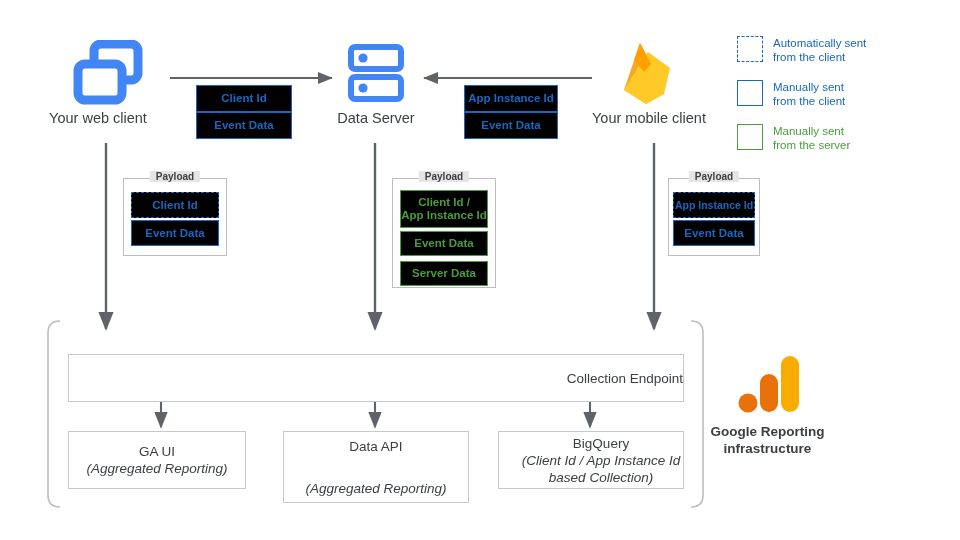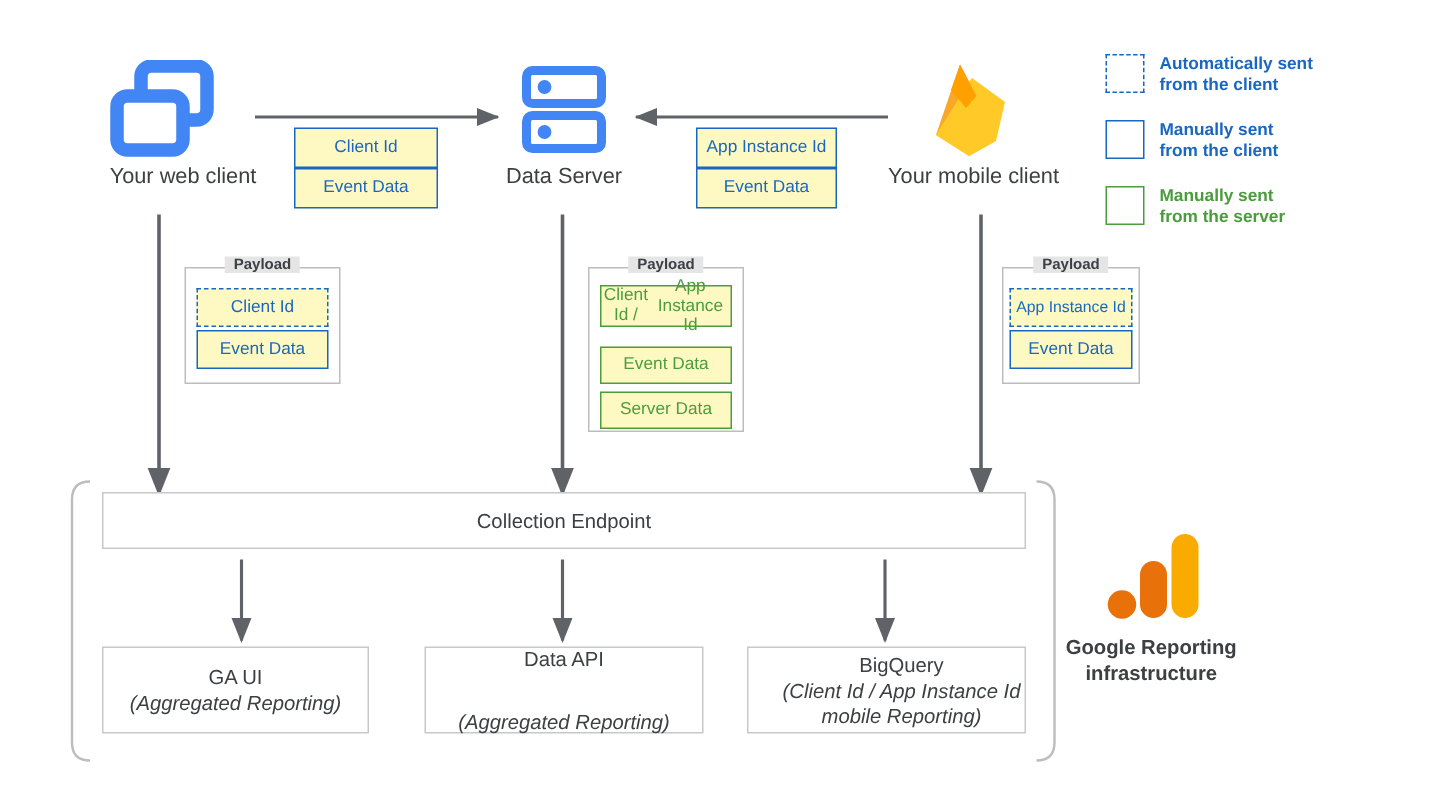--- a/index.html
+++ b/index.html
@@ -8,21 +8,22 @@
     font-family:"Liberation Sans","DejaVu Sans",sans-serif;
     color:#3c4043;
   }
   .abs{position:absolute;}
 
   
   .tagbox{
     position:absolute;box-sizing:border-box;
     display:flex;align-items:center;justify-content:center;text-align:center;
     font-size:11.5px;line-height:13px;
-    background:#fef9c3;
+    background:#000000;
+    font-weight:bold;
   }
   .tag-blue{border:1.4px solid #1967c0;color:#1967c0;}
   .tag-blue-dashed{border:1.6px dashed #1967c0;color:#1967c0;}
   .tag-green{border:1.4px solid #4a9c3d;color:#4a9c3d;}
 
   
   .payload{
     position:absolute;box-sizing:border-box;
     border:1px solid #bdbdbd;background:#ffffff;
   }
@@ -50,21 +51,21 @@
   
   .legend{position:absolute;left:737px;top:36px;width:215px;}
   .legend-row{display:flex;align-items:flex-start;margin-bottom:16px;}
   .legend-swatch{
     width:26px;height:26px;box-sizing:border-box;flex:0 0 26px;margin-right:10px;
     background:#ffffff;
   }
   .sw-dashed{border:1.6px dashed #1967c0;}
   .sw-blue{border:1.6px solid #1967c0;}
   .sw-green{border:1.6px solid #4a9c3d;}
-  .legend-text{font-size:11.5px;line-height:14px;padding-top:0px;font-weight:bold;}
+  .legend-text{font-size:11.5px;line-height:14px;padding-top:0px;}
   .lt-blue{color:#1967c0;}
   .lt-green{color:#4a9c3d;}
 
   .ga-caption{
     position:absolute;left:690px;top:423px;width:155px;text-align:center;
     font-size:13.5px;line-height:17px;font-weight:bold;color:#3c4043;
   }
 
   svg.layer{position:absolute;left:0;top:0;width:960px;height:540px;pointer-events:none;}
 </style>
@@ -120,40 +121,40 @@
   <path d="M6,52 L28,66 L46,56 L30,14 Z" fill="#ffca28"></path>
   <path d="M22,5 L33,26 L26,34 L16,22 Z" fill="#ffa000"></path>
 </svg>
 
 <svg class="abs" style="left:737px;top:356px;" width="66" height="62" viewBox="0 0 66 62">
   <rect x="44" y="0" width="18" height="56" rx="9" ry="9" fill="#f9ab00"></rect>
   <rect x="23" y="18" width="18" height="38" rx="9" ry="9" fill="#e8710a"></rect>
   <circle cx="11" cy="47" r="9.5" fill="#e8710a"></circle>
 </svg>
 
-<div class="caption" style="left:42px;top:110px;width:160px;">Your web client</div>
+<div class="caption" style="left:18px;top:110px;width:160px;">Your web client</div>
 <div class="caption" style="left:296px;top:110px;width:160px;">Data Server</div>
 <div class="caption" style="left:569px;top:110px;width:160px;">Your mobile client</div>
 
 <div class="tagbox tag-blue" style="left:196px;top:85px;width:96px;height:27px;">Client Id</div>
 <div class="tagbox tag-blue" style="left:196px;top:112px;width:96px;height:27px;">Event Data</div>
 
 <div class="tagbox tag-blue" style="left:464px;top:85px;width:94px;height:27px;">App Instance Id</div>
 <div class="tagbox tag-blue" style="left:464px;top:112px;width:94px;height:27px;">Event Data</div>
 
 <div class="payload" style="left:123px;top:178px;width:104px;height:78px;">
   <span class="payload-title">Payload</span>
 </div>
 <div class="tagbox tag-blue-dashed" style="left:131px;top:192px;width:88px;height:26px;">Client Id</div>
 <div class="tagbox tag-blue" style="left:131px;top:220px;width:88px;height:26px;">Event Data</div>
 
 <div class="payload" style="left:392px;top:178px;width:104px;height:110px;">
   <span class="payload-title">Payload</span>
 </div>
-<div class="tagbox tag-green" style="left:400px;top:190px;width:88px;height:28px;flex-direction:row;">
+<div class="tagbox tag-green" style="left:400px;top:190px;width:88px;height:38px;flex-direction:column;">
   <span>Client Id /</span>
   <span>App Instance Id</span>
 </div>
 <div class="tagbox tag-green" style="left:400px;top:231px;width:88px;height:25px;">Event Data</div>
 <div class="tagbox tag-green" style="left:400px;top:261px;width:88px;height:25px;">Server Data</div>
 
 <div class="payload" style="left:668px;top:178px;width:92px;height:78px;">
   <span class="payload-title">Payload</span>
 </div>
 <div class="tagbox tag-blue-dashed" style="left:673px;top:192px;width:82px;height:26px;font-size:10.5px;">App Instance Id</div>
@@ -180,36 +181,36 @@
   <div class="legend-row">
     <span class="legend-swatch sw-green"></span>
     <span class="legend-text lt-green">
       <span>Manually sent</span><br>
       <span>from the server</span>
     </span>
   </div>
 
 </div>
 
-<div class="greybox" style="left:68px;top:328px;width:616px;height:38px;">
+<div class="greybox" style="left:68px;top:354px;width:616px;height:48px;align-items:flex-end;">
   <span>Collection Endpoint</span>
 </div>
 
 <div class="greybox" style="left:68px;top:431px;width:178px;height:58px;">
   <span>GA UI</span>
   <span class="sub">(Aggregated Reporting)</span>
 </div>
 
-<div class="greybox" style="left:283px;top:431px;width:186px;height:58px;gap:25px;">
+<div class="greybox" style="left:283px;top:431px;width:186px;height:72px;gap:25px;">
   <span>Data API</span>
   <span class="sub">(Aggregated Reporting)</span>
 </div>
 
 <div class="greybox" style="left:498px;top:431px;width:186px;height:58px;padding-left:20px;">
   <span>BigQuery</span>
   <span class="sub">(Client Id / App Instance Id</span>
-  <span class="sub">mobile Reporting)</span>
+  <span class="sub">based Collection)</span>
 </div>
 
 <div class="ga-caption">
   <span>Google Reporting</span><br>
   <span>infrastructure</span>
 </div>
 
 </body></html>

